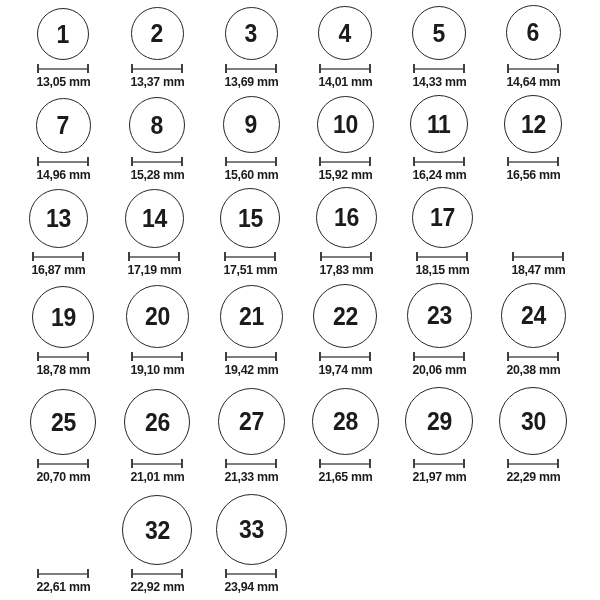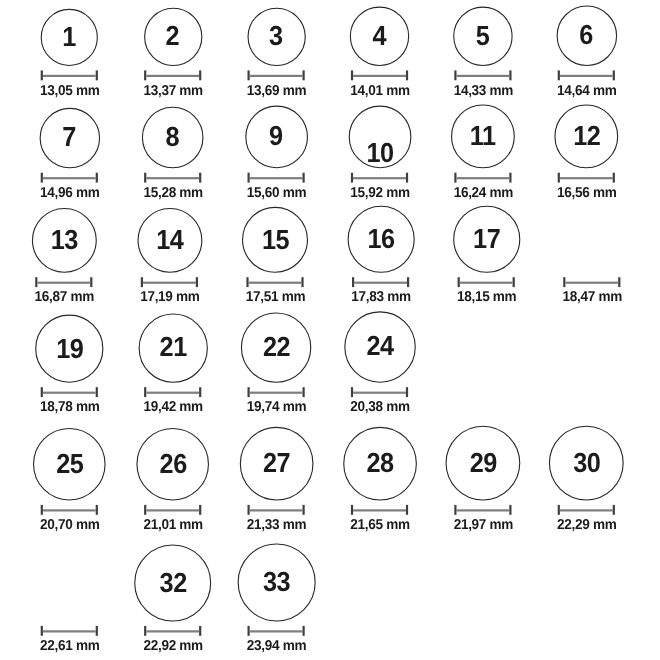--- a/index.html
+++ b/index.html
@@ -156,21 +156,21 @@
       <div class="cell">
         <div class="circle" style="width: 57px; height: 57px;">
           <span class="size-number">9</span>
         </div>
         <div class="measure">
           <div class="measure-bar"></div>
         </div>
         <div class="diameter-label">15,60 mm</div>
       </div>
       <div class="cell">
-        <div class="circle" style="width: 57px; height: 57px; align-items: flex-end;">
+        <div class="circle" style="width: 57px; height: 57px;">
           <span class="size-number">10</span>
         </div>
         <div class="measure">
           <div class="measure-bar"></div>
         </div>
         <div class="diameter-label">15,92 mm</div>
       </div>
       <div class="cell">
         <div class="circle" style="width: 58px; height: 58px; text-align: right;">
           <span class="size-number">11</span>
@@ -248,35 +248,53 @@
         <div class="circle" style="width: 62px; height: 62px;">
           <span class="size-number">19</span>
         </div>
         <div class="measure">
           <div class="measure-bar"></div>
         </div>
         <div class="diameter-label">18,78 mm</div>
       </div>
       <div class="cell">
         <div class="circle" style="width: 63px; height: 63px;">
+          <span class="size-number">20</span>
+        </div>
+        <div class="measure">
+          <div class="measure-bar"></div>
+        </div>
+        <div class="diameter-label">19,10 mm</div>
+      </div>
+      <div class="cell">
+        <div class="circle" style="width: 63px; height: 63px;">
           <span class="size-number">21</span>
         </div>
         <div class="measure">
           <div class="measure-bar"></div>
         </div>
         <div class="diameter-label">19,42 mm</div>
       </div>
       <div class="cell">
         <div class="circle" style="width: 64px; height: 64px;">
           <span class="size-number">22</span>
         </div>
         <div class="measure">
           <div class="measure-bar"></div>
         </div>
         <div class="diameter-label">19,74 mm</div>
+      </div>
+      <div class="cell">
+        <div class="circle" style="width: 65px; height: 65px;">
+          <span class="size-number">23</span>
+        </div>
+        <div class="measure">
+          <div class="measure-bar"></div>
+        </div>
+        <div class="diameter-label">20,06 mm</div>
       </div>
       <div class="cell">
         <div class="circle" style="width: 65px; height: 65px;">
           <span class="size-number">24</span>
         </div>
         <div class="measure">
           <div class="measure-bar"></div>
         </div>
         <div class="diameter-label">20,38 mm</div>
       </div>

